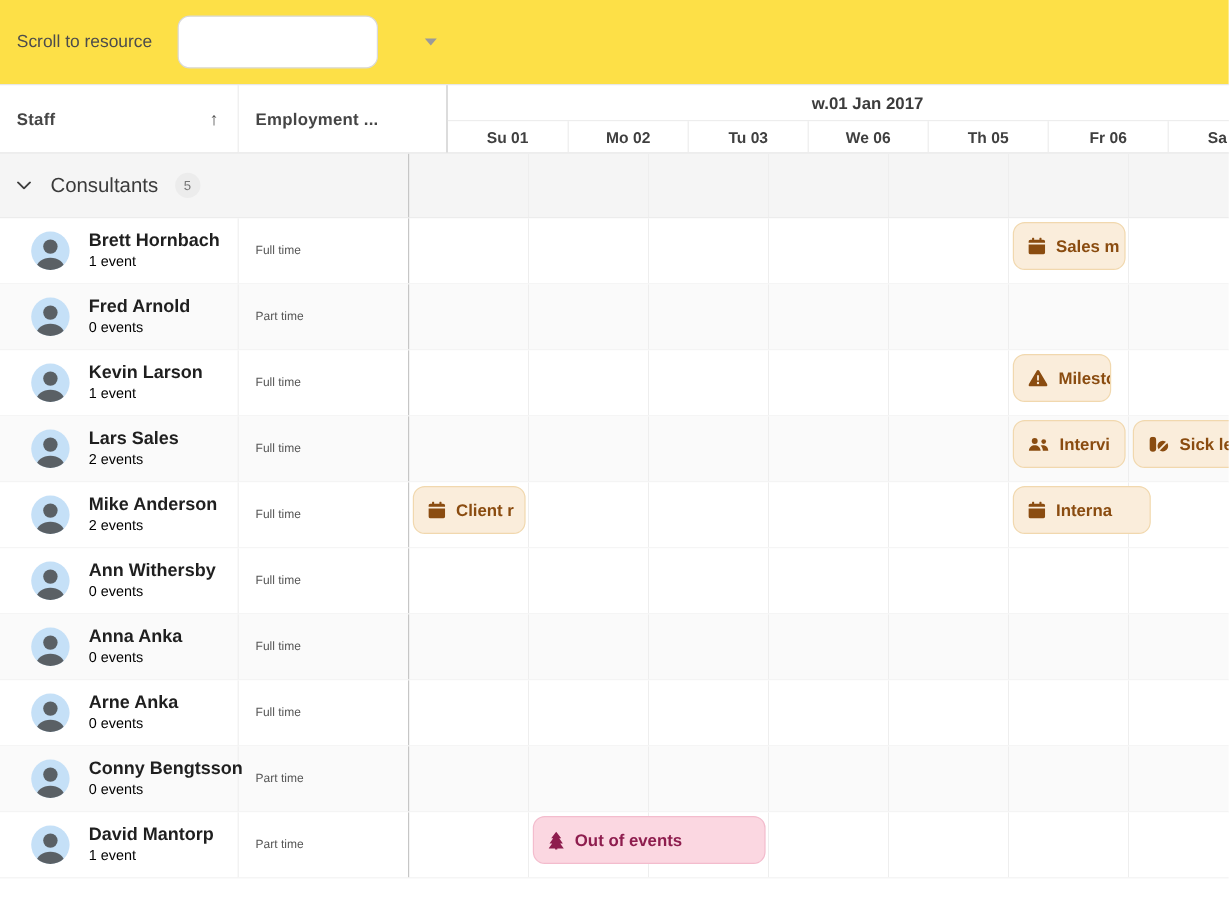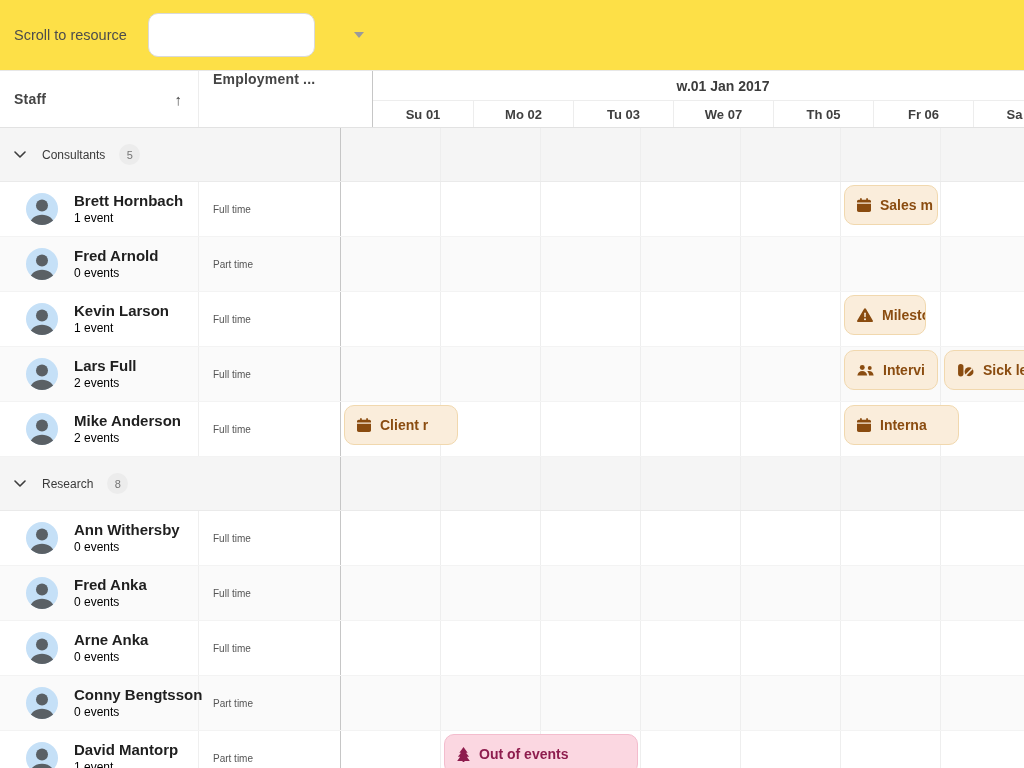--- a/index.html
+++ b/index.html
@@ -17,41 +17,41 @@
   .combo-arrow { width:0; height:0; border-left:5px solid transparent; border-right:5px solid transparent;
                  border-top:6px solid #9a9a9a; margin-right:15px; }
 
   
   .scheduler { position:absolute; top:70px; left:0; width:1024px; bottom:0;
                border-top:1px solid #e7e7e7; }
   .sched-header { height:57px; display:flex; border-bottom:1px solid #e2e2e2;gap:32px; }
   .header-left { width:340px; display:flex; flex:none; }
   .hcell-staff { width:199px; flex:none; border-right:1px solid #ededed; display:flex;
                  align-items:center; justify-content:space-between; padding:0 16px 0 14px; }
-  .hcell-emp { flex:1; display:flex; padding-left:14px; }
+  .hcell-emp { flex:1; display:flex; align-items:center; padding-left:14px; }
   .hdr-text { font-size:14px; font-weight:700; color:#454545; letter-spacing:.2px; }
   .sort-arrow { font-size:15px; color:#4a4a4a; font-weight:400; }
   .header-timeline { flex:1; overflow:hidden; border-left:1px solid #c6c6c6; }
   .week-row { width:700px; height:30px; display:flex; align-items:center; justify-content:center;
               border-bottom:1px solid #ededed; }
   .week-label { font-size:14px; font-weight:700; color:#3c3c3c; }
   .day-row { width:700px; height:26px; display:flex; }
   .day-cell { width:100px; flex:none; display:flex; align-items:center; justify-content:center;
               font-size:13px; font-weight:700; color:#3f3f3f; border-left:1px solid #ededed; }
   .day-cell:first-child { border-left:none; }
 
   .sched-body { position:absolute; top:57px; left:0; width:1024px; bottom:0; overflow:hidden; }
 
   
   .group-row { height:54px; display:flex; background:#f5f5f5; border-bottom:1px solid #eaeaea; }
   .group-left { width:340px; flex:none; display:flex; align-items:center; padding-left:14px; }
   .group-lane { flex:1; border-left:1px solid #c6c6c6;
       background-image:repeating-linear-gradient(to right, transparent 0 99px, #eeeeee 99px 100px); }
   .group-chevron { width:12px; height:7px; margin-right:16px; color:#3d3d3d; display:flex; }
-  .group-name { font-size:12px; color:#3a3a3a; font-weight:500; }
+  .group-name { font-size:17px; color:#3a3a3a; font-weight:500; }
   .group-badge { margin-left:14px; min-width:21px; height:21px; padding:0 6px; border-radius:11px;
                  background:#ececec; color:#757575; font-size:11px; display:flex;
                  align-items:center; justify-content:center; }
 
   
   .res-row { height:55px; display:flex; border-bottom:1px solid #f3f3f3; background:#fff; }
   .res-row.alt { background:#fafafa; }
   .cell-staff { width:199px; flex:none; border-right:1px solid #efefef; display:flex;
                 align-items:center; padding-left:26px; }
   .cell-emp { width:141px; flex:none; display:flex; align-items:center; padding-left:14px;
@@ -95,21 +95,21 @@
       </div>
     </div>
     <div class="header-timeline">
       <div class="week-row">
         <span class="week-label">w.01 Jan 2017</span>
       </div>
       <div class="day-row" id="dayRow">
           <div class="day-cell">Su 01</div>
           <div class="day-cell">Mo 02</div>
           <div class="day-cell">Tu 03</div>
-          <div class="day-cell">We 07</div>
+          <div class="day-cell">We 06</div>
           <div class="day-cell">Th 05</div>
           <div class="day-cell">Fr 06</div>
           <div class="day-cell">Sa 07</div>
         </div>
     </div>
   </div>
   <div class="sched-body" id="schedBody">
       <div class="group-row">
         <div class="group-left">
           <span class="group-chevron">
@@ -193,21 +193,21 @@
       </div>
       <div class="res-row alt">
         <div class="cell-staff">
           <span class="avatar">
             <svg width="32" height="32" viewBox="0 0 32 32">
               <circle cx="16" cy="12.5" r="6" fill="#5a6065"></circle>
               <path d="M3.5 32c.9-7 6.3-10.3 12.5-10.3S27.6 25 28.5 32H3.5z" fill="#5a6065"></path>
             </svg>
           </span>
           <span class="res-texts">
-            <div class="res-name">Lars Full</div>
+            <div class="res-name">Lars Sales</div>
             <div class="res-sub">2 events</div>
           </span>
         </div>
         <div class="cell-emp">Full time</div>
         <div class="lane">
           <div class="event work" style="left:503px;width:94px;">
             <span class="ic">
               <svg width="17" height="13" viewBox="0 0 20 14">
                 <circle fill="currentColor" cx="6.2" cy="3.4" r="2.9"></circle>
                 <path fill="currentColor" d="M.4 13c.3-3.4 2.8-5.4 5.8-5.4s5.5 2 5.8 5.4H.4z"></path>
@@ -237,52 +237,40 @@
               <path d="M3.5 32c.9-7 6.3-10.3 12.5-10.3S27.6 25 28.5 32H3.5z" fill="#5a6065"></path>
             </svg>
           </span>
           <span class="res-texts">
             <div class="res-name">Mike Anderson</div>
             <div class="res-sub">2 events</div>
           </span>
         </div>
         <div class="cell-emp">Full time</div>
         <div class="lane">
-          <div class="event work" style="left:3px;width:114px;">
+          <div class="event work" style="left:3px;width:94px;">
             <span class="ic">
               <svg width="14" height="14" viewBox="0 0 16 16">
                 <path fill="currentColor" d="M4.5 0c.6 0 1 .4 1 1v1h5V1c0-.6.4-1 1-1s1 .4 1 1v1H14c1.1 0 2 .9 2 2v1H0V4c0-1.1.9-2 2-2h1.5V1c0-.6.4-1 1-1z"></path>
                 <path fill="currentColor" d="M0 6.5h16V14c0 1.1-.9 2-2 2H2c-1.1 0-2-.9-2-2V6.5z"></path>
               </svg>
             </span>
             <span>Client r</span>
           </div>
           <div class="event work" style="left:503px;width:115px;">
             <span class="ic">
               <svg width="14" height="14" viewBox="0 0 16 16">
                 <path fill="currentColor" d="M4.5 0c.6 0 1 .4 1 1v1h5V1c0-.6.4-1 1-1s1 .4 1 1v1H14c1.1 0 2 .9 2 2v1H0V4c0-1.1.9-2 2-2h1.5V1c0-.6.4-1 1-1z"></path>
                 <path fill="currentColor" d="M0 6.5h16V14c0 1.1-.9 2-2 2H2c-1.1 0-2-.9-2-2V6.5z"></path>
               </svg>
             </span>
             <span>Interna</span>
           </div>
         </div>
       </div>
-      <div class="group-row">
-        <div class="group-left">
-          <span class="group-chevron">
-            <svg width="12" height="7" viewBox="0 0 12 7">
-              <path d="M1 1l5 5 5-5" stroke="currentColor" stroke-width="1.6" fill="none" stroke-linecap="round" stroke-linejoin="round"></path>
-            </svg>
-          </span>
-          <span class="group-name">Research</span>
-          <span class="group-badge">8</span>
-        </div>
-        <div class="group-lane"></div>
-      </div>
       <div class="res-row">
         <div class="cell-staff">
           <span class="avatar">
             <svg width="32" height="32" viewBox="0 0 32 32">
               <circle cx="16" cy="12.5" r="6" fill="#5a6065"></circle>
               <path d="M3.5 32c.9-7 6.3-10.3 12.5-10.3S27.6 25 28.5 32H3.5z" fill="#5a6065"></path>
             </svg>
           </span>
           <span class="res-texts">
             <div class="res-name">Ann Withersby</div>
@@ -294,21 +282,21 @@
       </div>
       <div class="res-row alt">
         <div class="cell-staff">
           <span class="avatar">
             <svg width="32" height="32" viewBox="0 0 32 32">
               <circle cx="16" cy="12.5" r="6" fill="#5a6065"></circle>
               <path d="M3.5 32c.9-7 6.3-10.3 12.5-10.3S27.6 25 28.5 32H3.5z" fill="#5a6065"></path>
             </svg>
           </span>
           <span class="res-texts">
-            <div class="res-name">Fred Anka</div>
+            <div class="res-name">Anna Anka</div>
             <div class="res-sub">0 events</div>
           </span>
         </div>
         <div class="cell-emp">Full time</div>
         <div class="lane"></div>
       </div>
       <div class="res-row">
         <div class="cell-staff">
           <span class="avatar">
             <svg width="32" height="32" viewBox="0 0 32 32">

